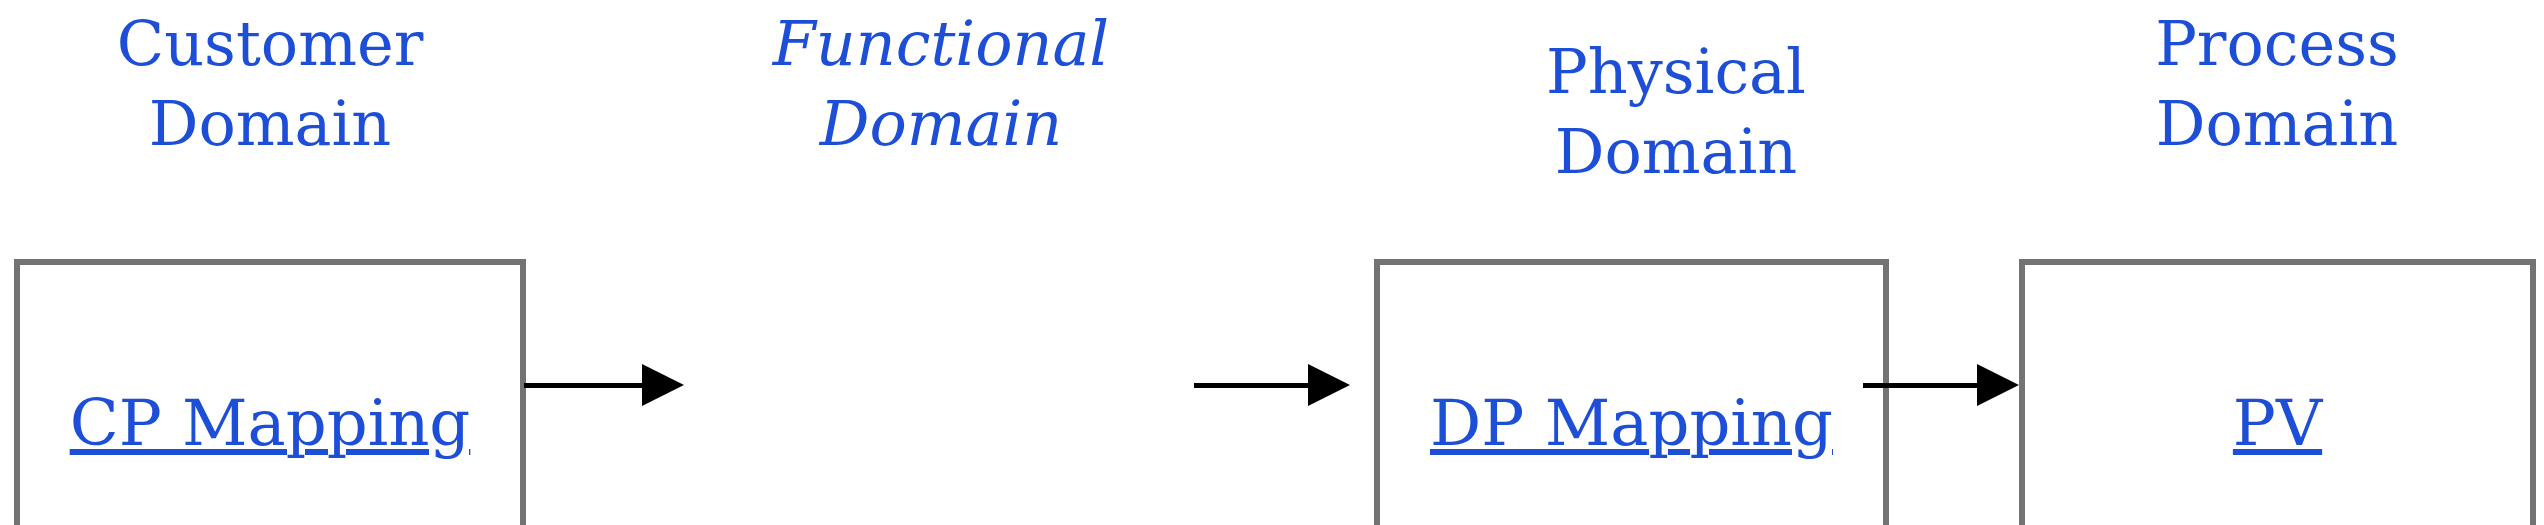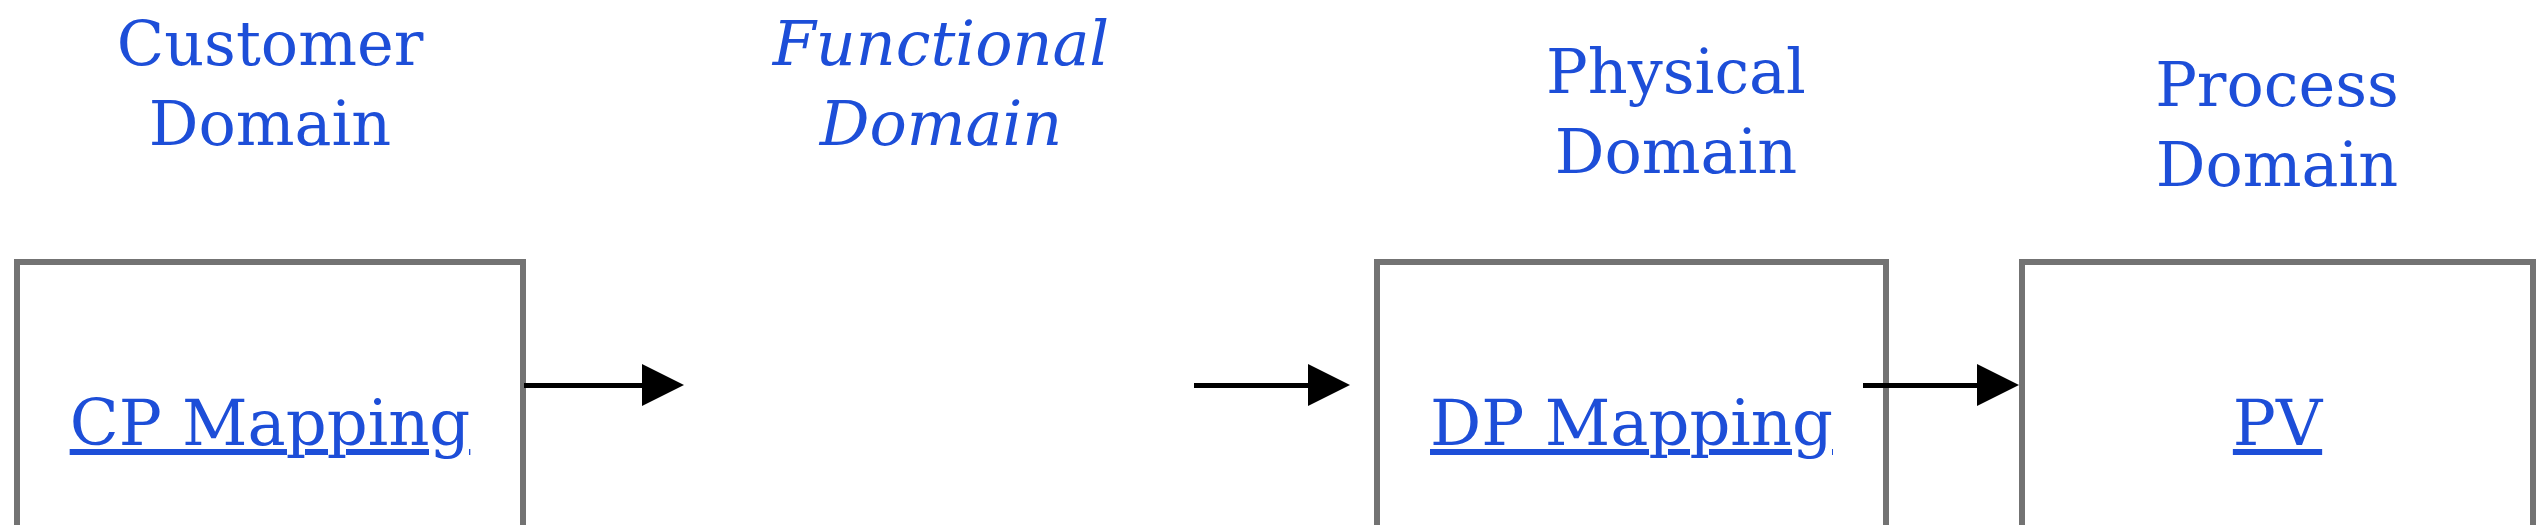--- a/index.html
+++ b/index.html
@@ -54,21 +54,21 @@
     width: 0;
     height: 0;
     border-top: 21px solid transparent;
     border-bottom: 21px solid transparent;
     border-left: 42px solid #000000;
   }
   
   .t1 { left: 10px; }
   .t2 { left: 681px; font-style: italic; }
   .t3 { left: 1416px; margin-top: 28px; }
-  .t4 { left: 2017px; margin-top: 41px; }
+  .t4 { left: 2017px; }
   .b1 { left: 14px;   width: 512px; }
   .b2 { left: 684px;  width: 512px; }
   .b3 { left: 1350px; width: 515px; margin-left: 24px; }
   .b4 { left: 2019px; width: 517px; }
   .al1 { left: 524px;  width: 122px; }
   .ah1 { left: 642px; }
   .al2 { left: 1194px; width: 118px; }
   .ah2 { left: 1308px; }
   .al3 { left: 1863px; width: 118px; }
   .ah3 { left: 1977px; }

